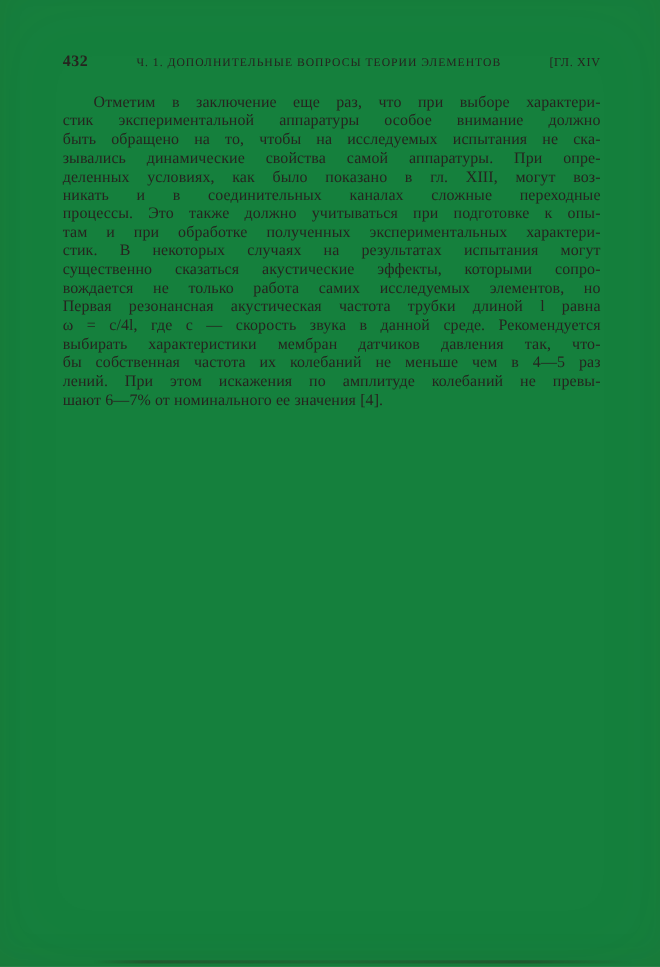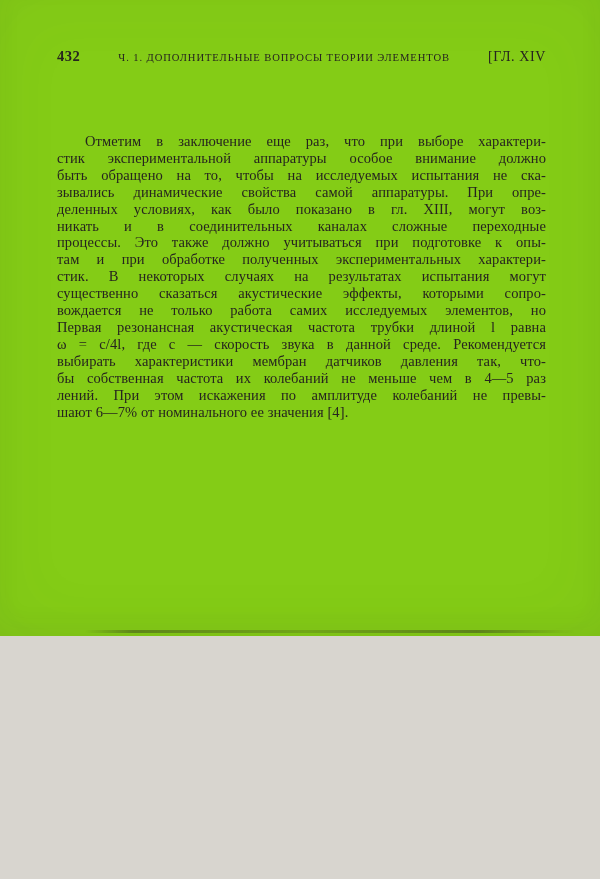--- a/index.html
+++ b/index.html
@@ -4,23 +4,23 @@
 <style>
   html, body {
     margin: 0;
     padding: 0;
     background: #d8d5cf;
     font-family: "Liberation Serif", "DejaVu Serif", serif;
   }
   .page {
     position: relative;
     width: 600px;
-    height: 636px;
+    height: 879px;
     margin: 0 auto;
-    background: #84cc16;
+    background: #15803d;
     box-shadow: inset 0 0 70px rgba(90,80,60,0.06), inset 0 -12px 25px rgba(60,55,45,0.05);
     overflow: hidden;
     color: #26241f;
   }
   .page-header {
     position: absolute;
     top: 48px;
     left: 57px;
     width: 489px;
     display: flex;
@@ -31,41 +31,40 @@
     font-weight: bold;
     font-size: 14.5px;
     letter-spacing: 0.5px;
   }
   .running-title {
     font-size: 10.6px;
     letter-spacing: 0.9px;
     white-space: nowrap;
   }
   .chapter-ref {
-    font-size: 14px;
+    font-size: 11px;
     letter-spacing: 0.6px;
     white-space: nowrap;
   }
   .body-text {
     position: absolute;
     top: 85px;
     left: 57px;
     width: 489px;
     font-size: 14.5px;
     line-height: 16.9px;
     letter-spacing: 0.1px;
   }
   .line {
     text-align: justify;
     text-align-last: justify;
     white-space: normal;
   }
   .line.first {
     text-indent: 28px;
-    margin-top: 48px;
   }
   .line.last {
     text-align-last: left;
   }
   .scan-edge {
     position: absolute;
     bottom: 3px;
     left: 85px;
     right: 25px;
     height: 3px;

